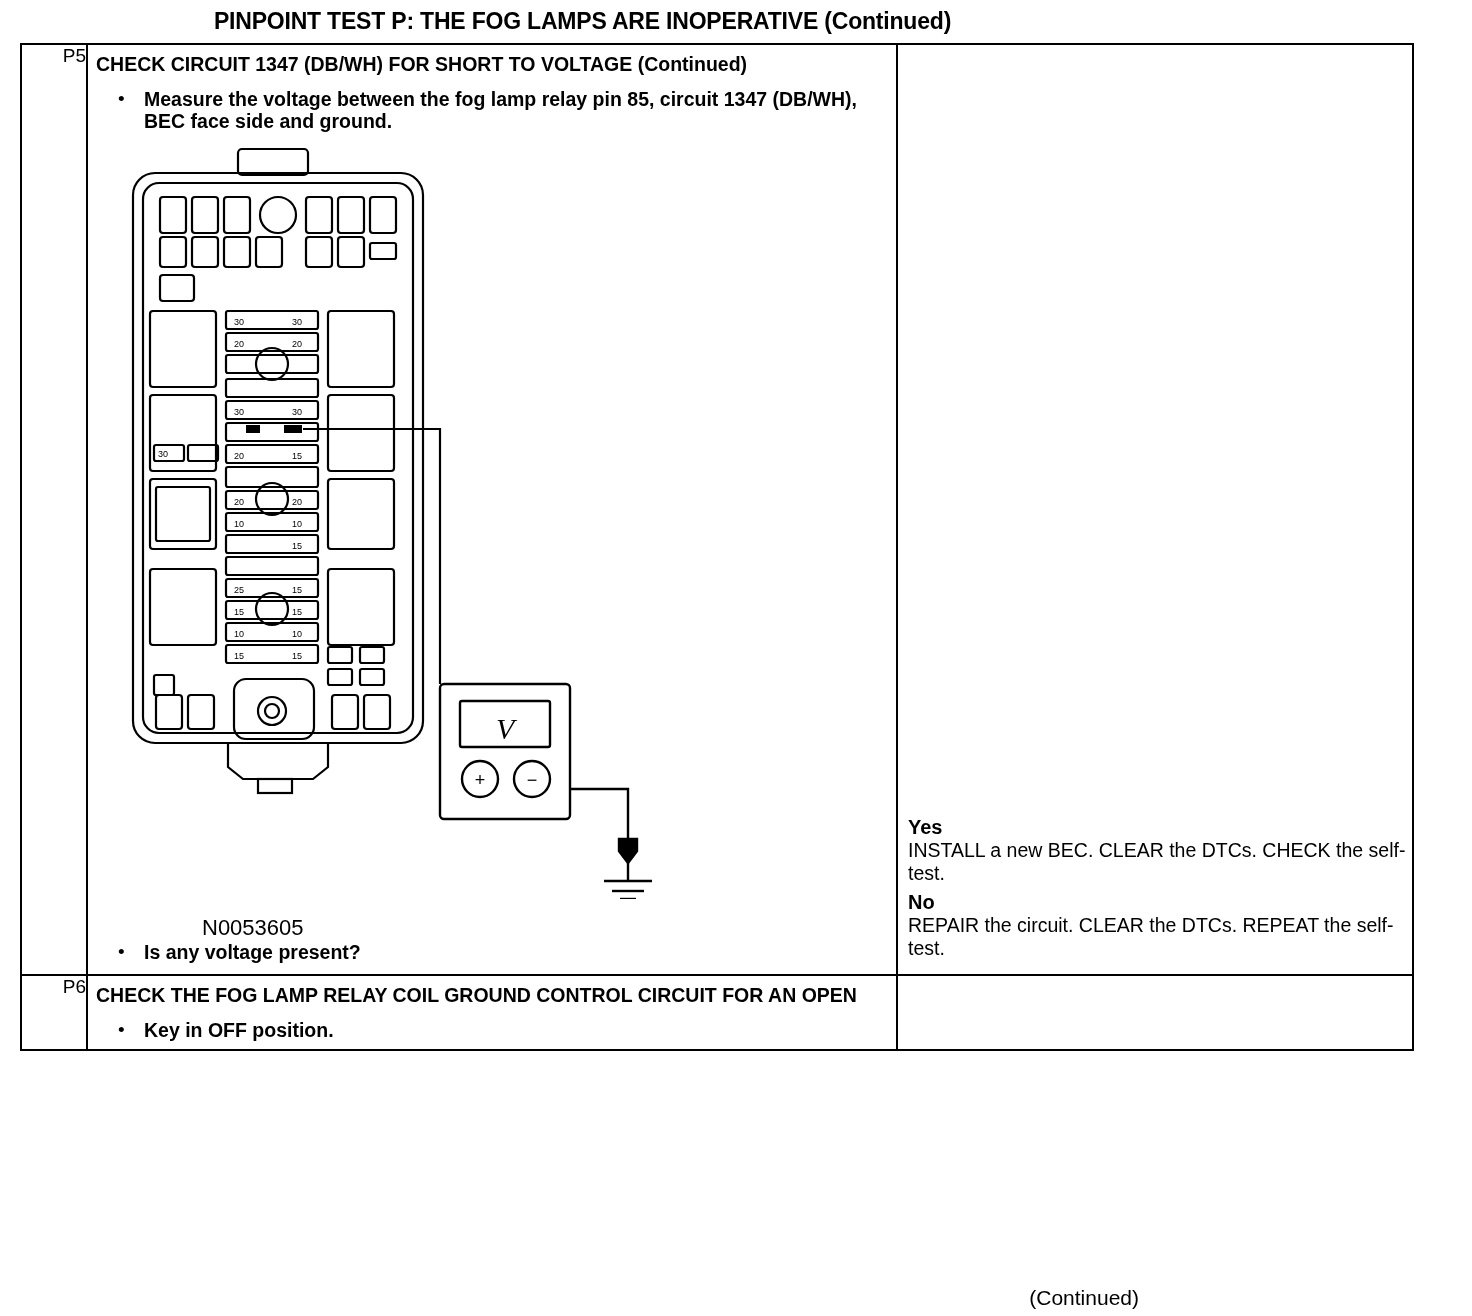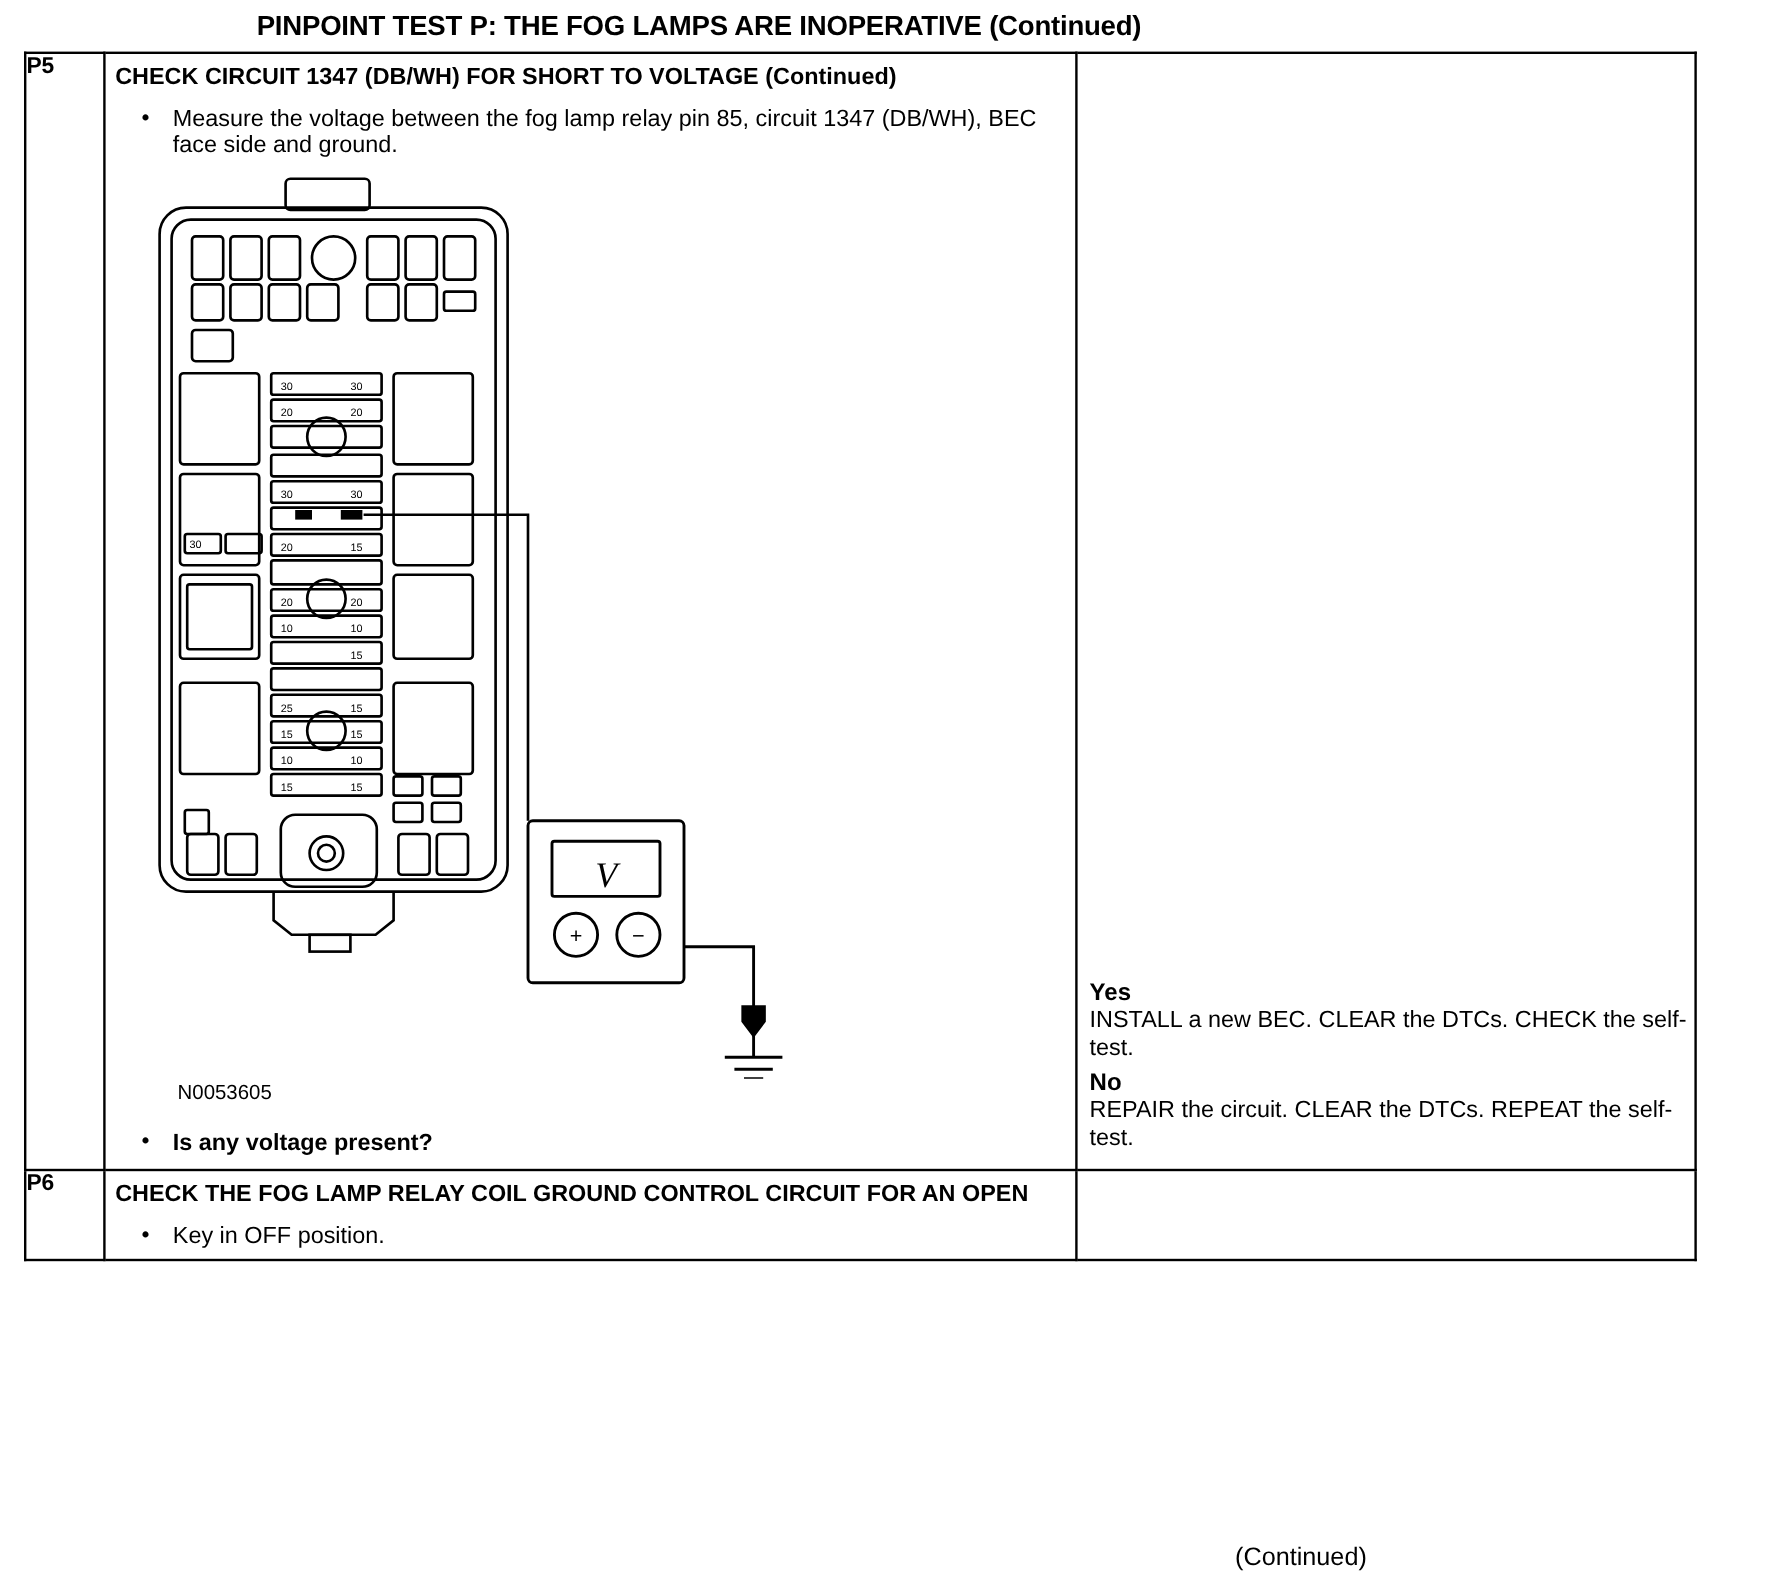--- a/index.html
+++ b/index.html
@@ -45,23 +45,23 @@
   .col-step { width: 810px; }
   .col-result { width: 516px; }
 
   .hdr-cell {
     text-align: center;
     font-weight: bold;
     font-size: 20px;
     padding: 6px 0 7px 0;
   }
   .id-cell {
-    font-weight: bold;
+    font-weight: normal;
     font-size: 19px;
-    text-align: left;
+    text-align: right;
     padding-top: 8px;
   }
   .step-head {
     font-weight: bold;
     font-size: 19.5px;
     line-height: 1.16;
     padding: 8px 6px 0 8px;
   }
   .bullet-row {
     display: flex;
@@ -70,32 +70,34 @@
   .bullet-dot {
     width: 26px;
     flex: 0 0 26px;
     font-size: 19px;
     line-height: 1.2;
     text-align: left;
   }
   .bullet-text {
     font-size: 19.5px;
     line-height: 1.17;
+    font-weight: bold;
   }
   .bullet-text.bold { font-weight: bold; }
 
   .fig-wrap {
     position: relative;
     height: 790px;
     margin-top: 6px;
   }
   .fig-id {
-    font-size: 17px;
-    padding-left: 60px;
+    font-size: 22px;
+    padding-left: 114px;
     padding-top: 2px;
+    margin-top: 14px;
   }
   .result-cell {
     position: relative;
     padding: 0;
   }
   .result-inner {
     position: absolute;
     left: 10px;
     right: 6px;
     bottom: 8px;

